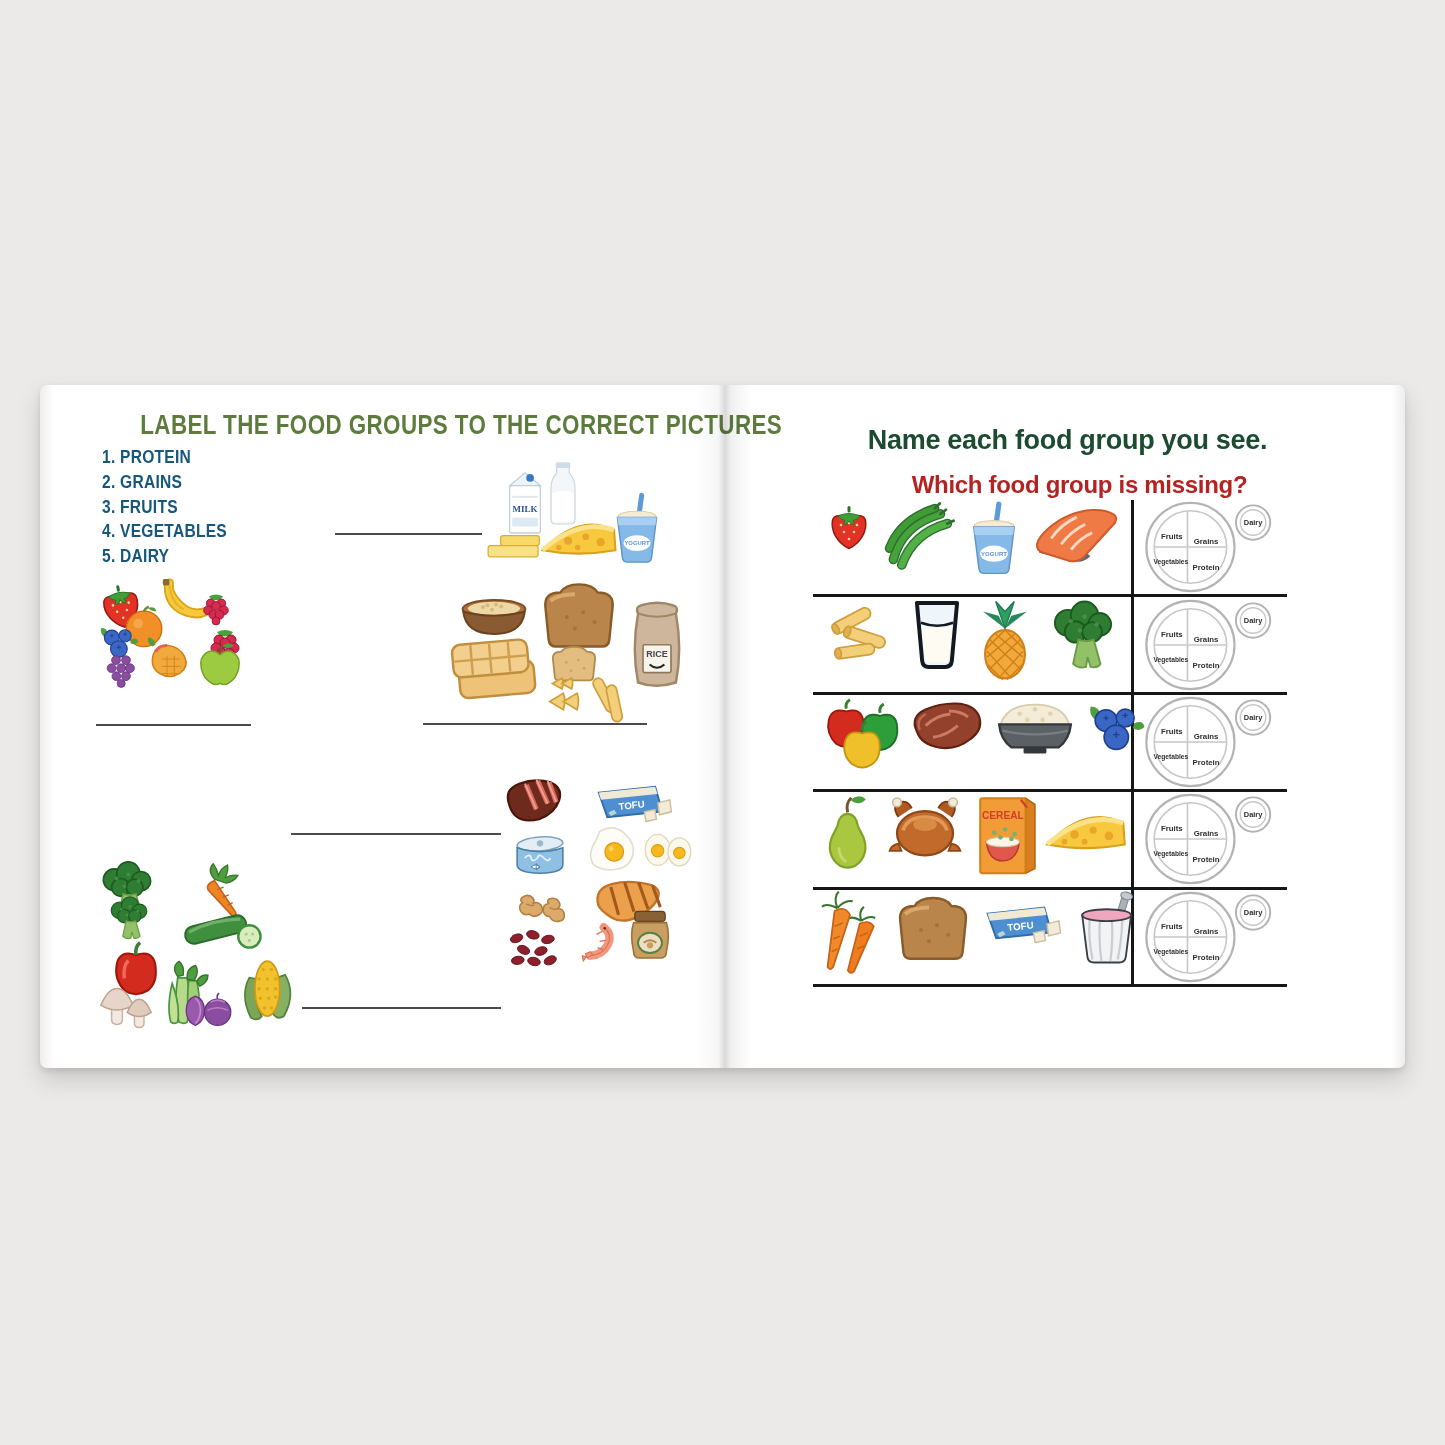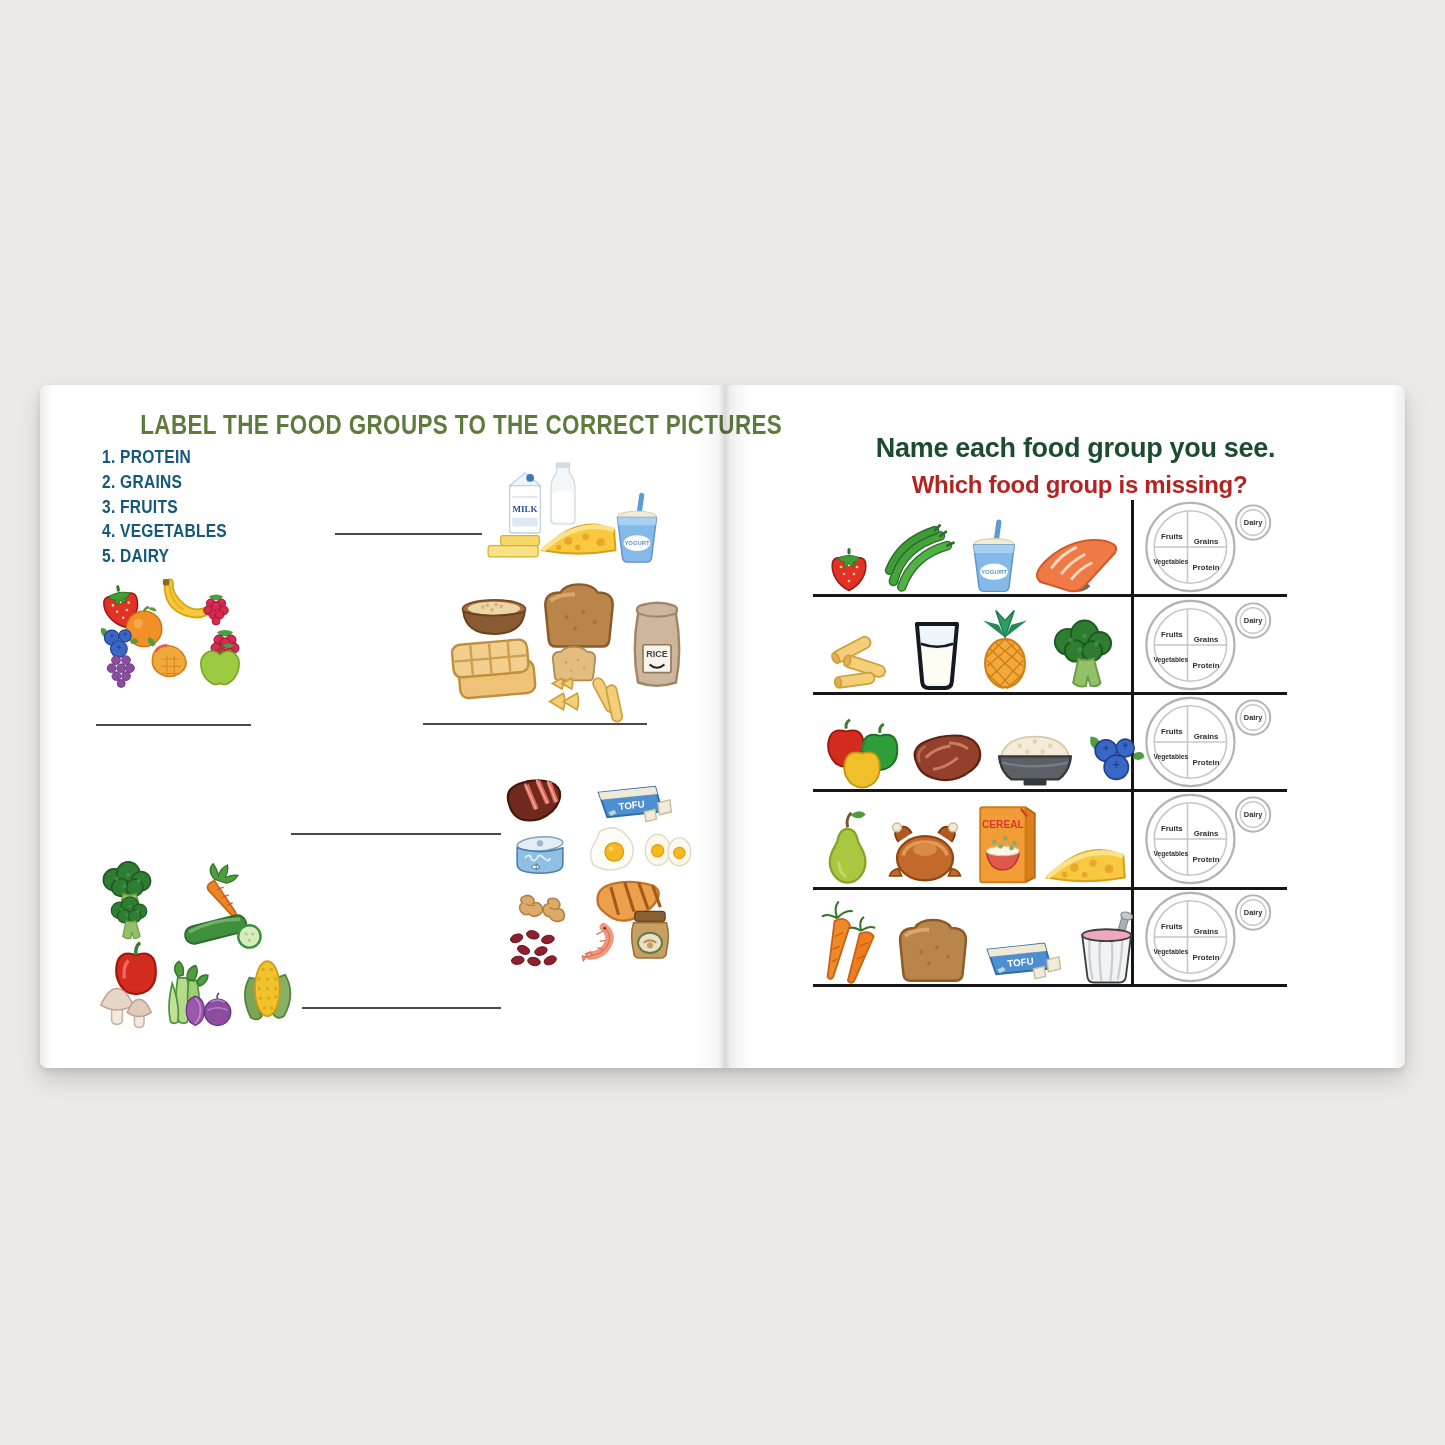--- a/index.html
+++ b/index.html
@@ -18,27 +18,27 @@
         font-size:28px;font-weight:700;color:var(--left-title,#5e7b3e);white-space:nowrap;}
   .lp-title>span{display:inline-block;transform:scaleX(.80);transform-origin:50% 50%;letter-spacing:.5px;}
   #food-list{position:absolute;left:62px;top:60px;margin:0;padding:0;list-style:none;}
   #food-list li{font-size:19px;font-weight:700;color:var(--list-text,#15587c);line-height:24.8px;
         transform:scaleX(.82);transform-origin:0 50%;white-space:nowrap;letter-spacing:.3px;}
   .cluster{position:absolute;}
   .cluster .ic{position:absolute;display:block;}
   .ic svg{width:100%;height:100%;display:block;overflow:visible;}
   .ans{position:absolute;height:1.6px;background:var(--answer-line,#4a4a4a);}
   
-  .rp-t1{position:absolute;left:682px;top:36px;width:683px;margin:12px;text-align:center;
+  .rp-t1{position:absolute;left:682px;top:36px;width:683px;margin:4px;text-align:center;
         font-size:27px;font-weight:800;color:var(--right-green,#1c4b30);letter-spacing:-.3px;}
   .rp-t2{position:absolute;left:682px;top:70px;width:683px;margin:16px;text-align:center;
         font-size:24px;font-weight:800;color:var(--right-red,#b32322);letter-spacing:-.3px;}
   #rows{position:absolute;left:773px;top:115px;width:474px;height:487px;}
   .frow{position:relative;height:94.4px;border-bottom:3px solid var(--table-line,#161616);display:flex;}
-  .foods{width:320px;display:flex;align-items:flex-end;justify-content:space-evenly;padding:0 4px;box-sizing:border-box;}
+  .foods{width:320px;display:flex;align-items:flex-start;justify-content:space-evenly;padding:0 4px;box-sizing:border-box;}
   .foods .ic{display:block;flex:0 0 auto;}
   .platebox{width:154px;display:flex;align-items:center;justify-content:center;}
   .vline{position:absolute;left:318px;top:0;width:3.4px;height:100%;background:var(--table-line,#161616);}
 </style>
 </head>
 <body>
 
 <div class="canvas">
   <div class="book">
 

